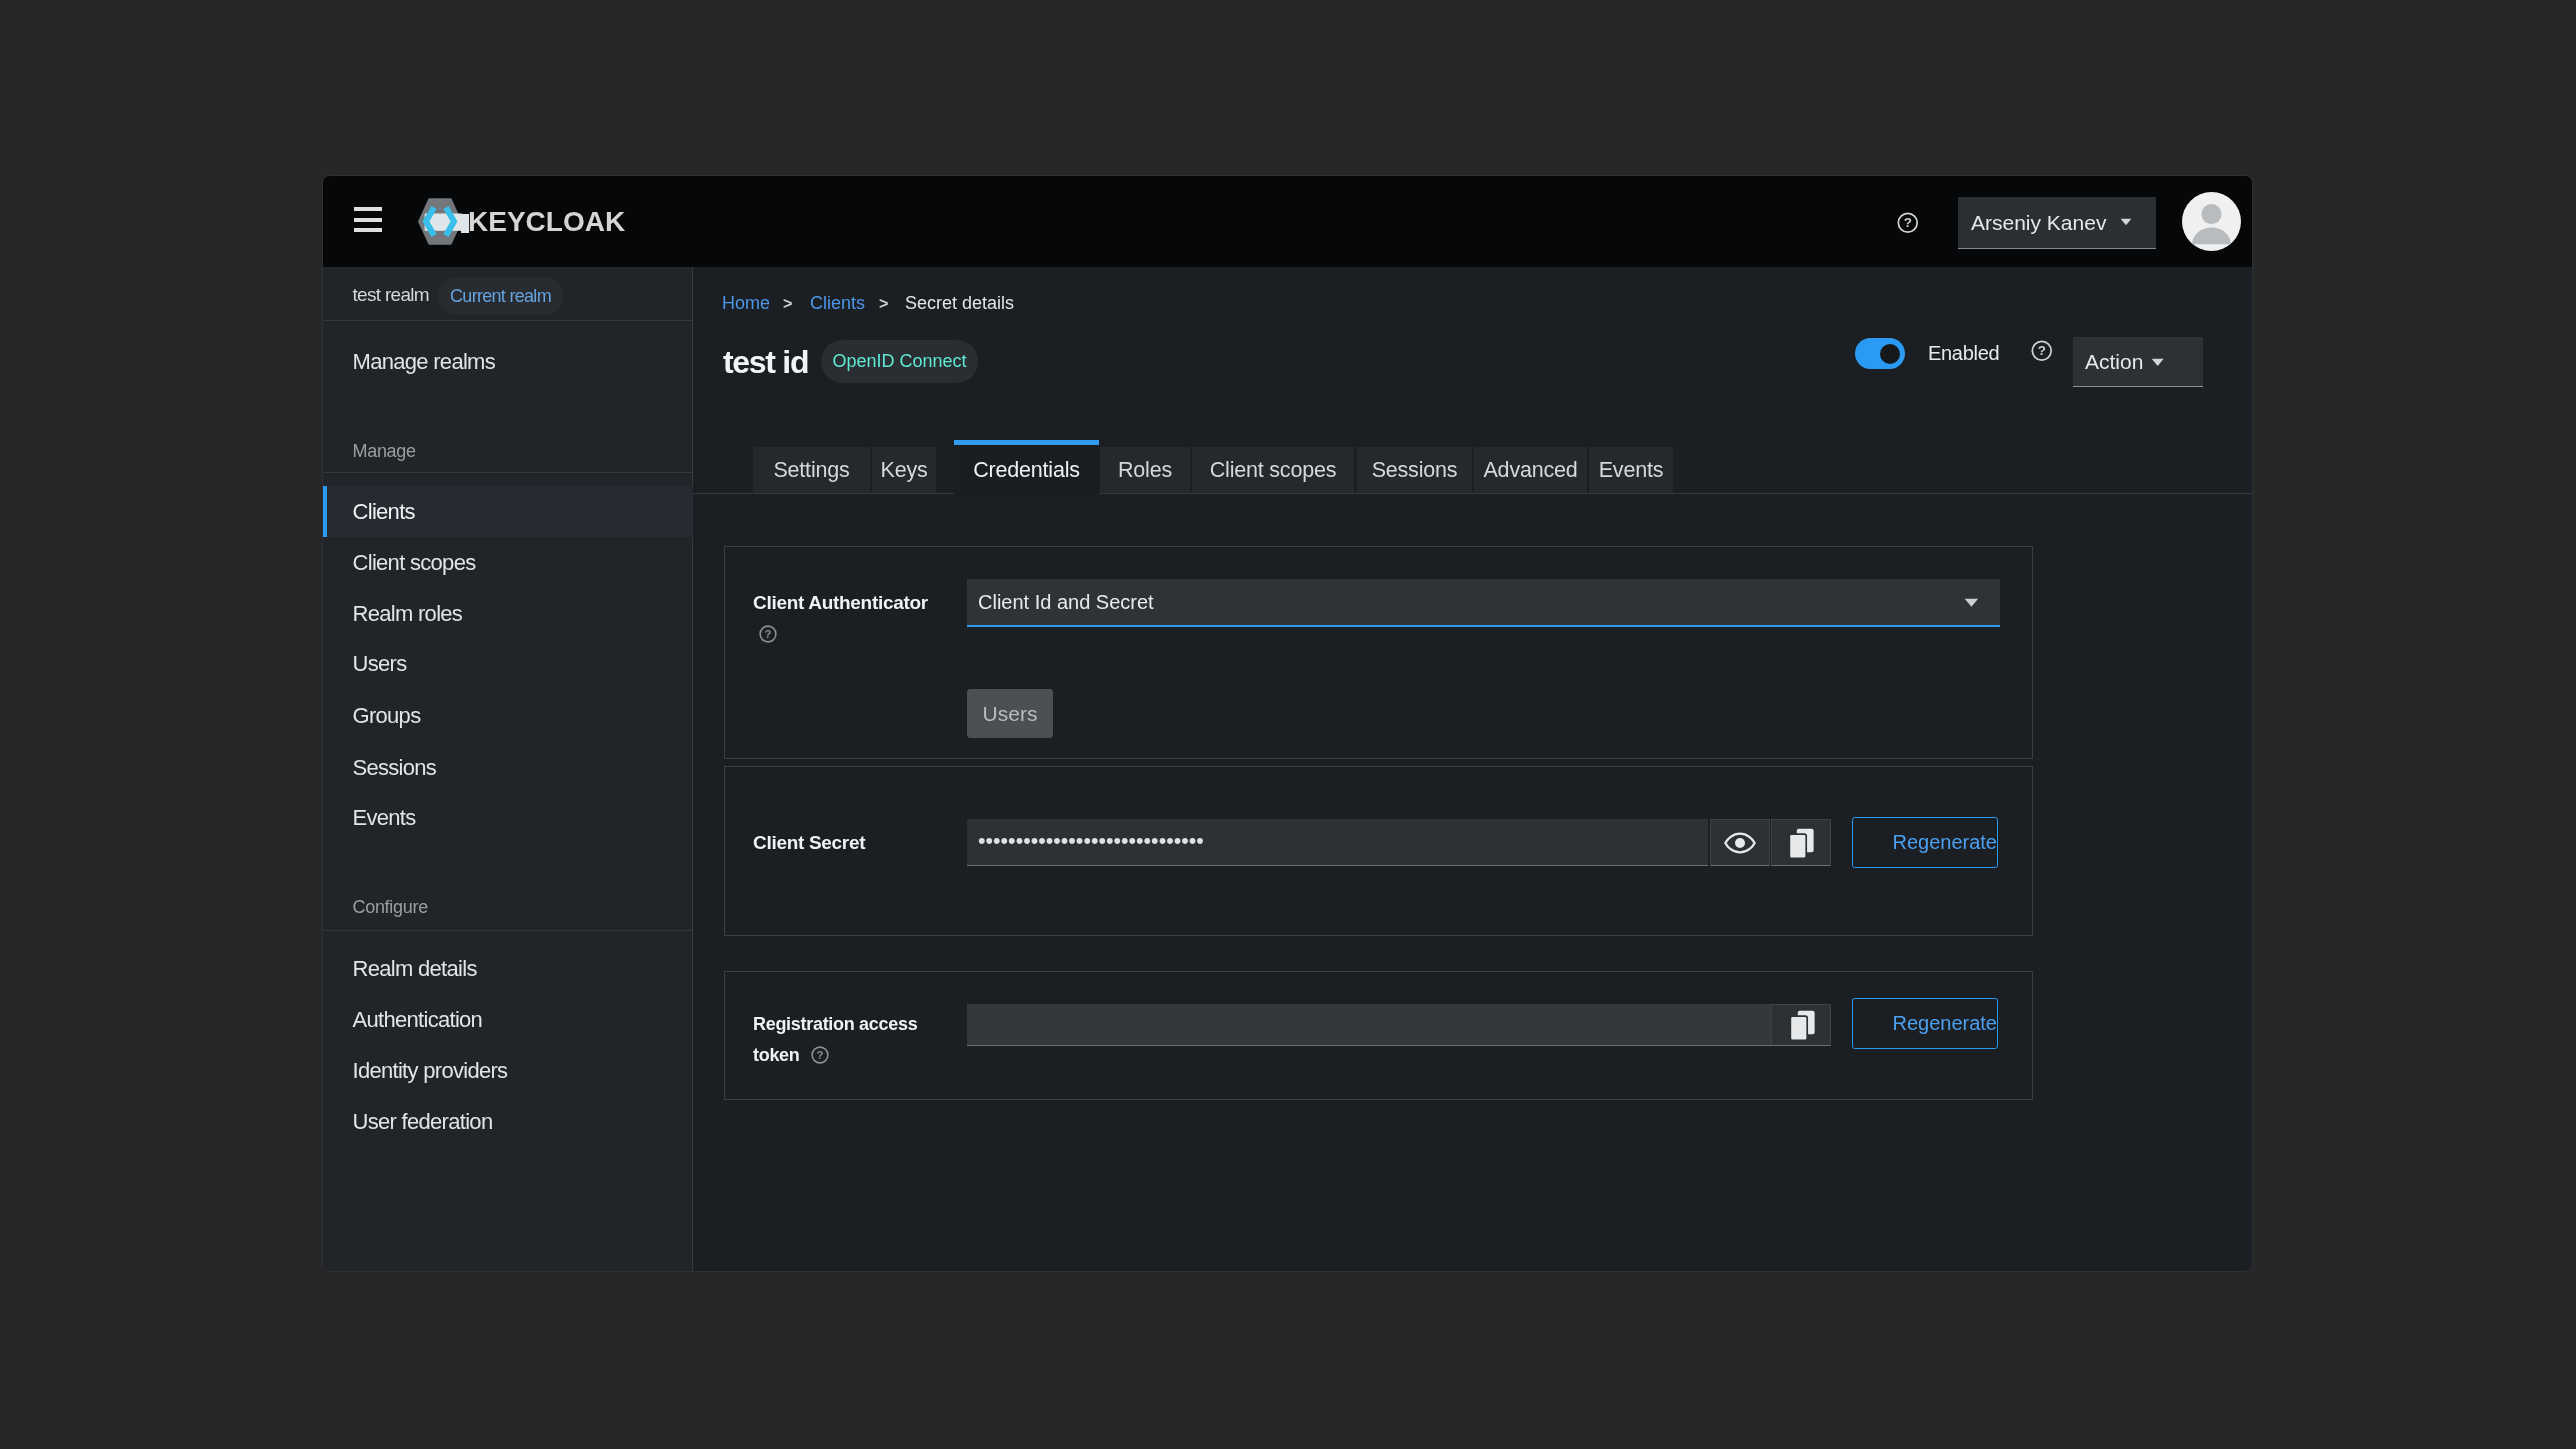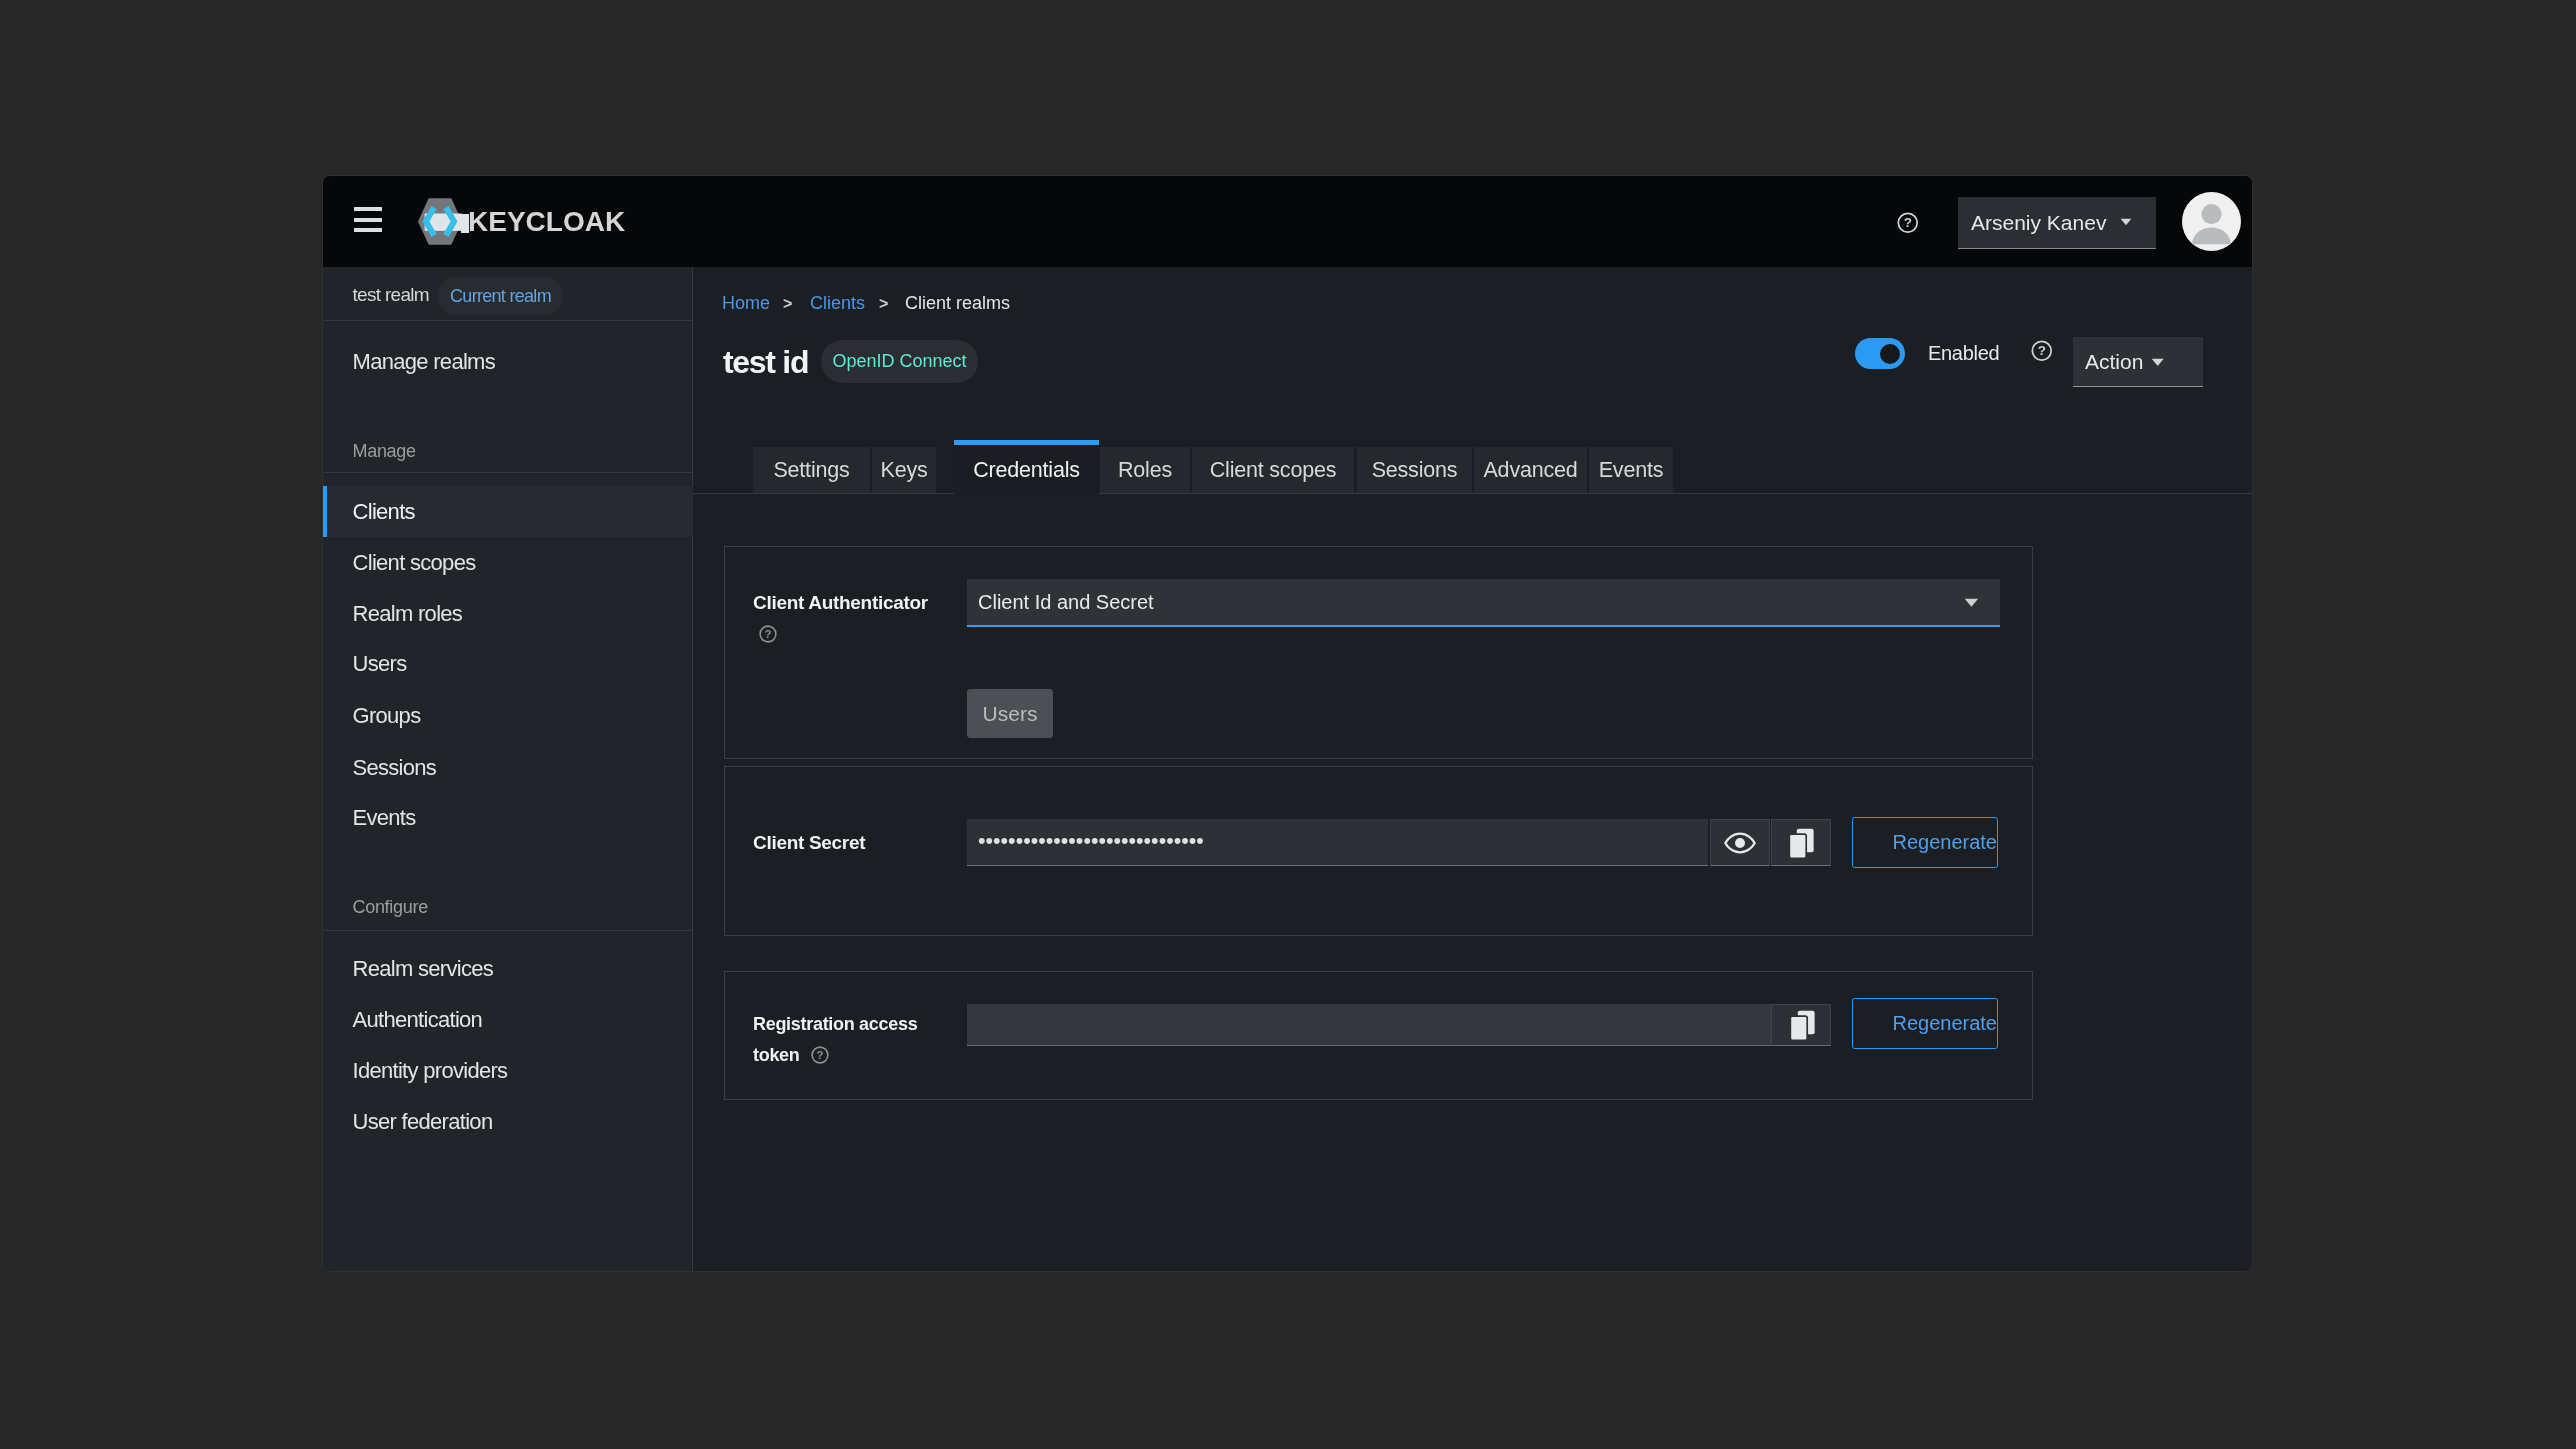--- a/index.html
+++ b/index.html
@@ -68,30 +68,30 @@
   <div class="abs" style="left:0;top:310px;width:370px;height:51px;background:#272b31;border-left:4.7px solid #2b9af3;box-sizing:border-box"></div>
   <div class="nav-item" style="top:310px;color:#f0f1f2">Clients</div>
   <div class="nav-item" style="top:361px">Client scopes</div>
   <div class="nav-item" style="top:412px">Realm roles</div>
   <div class="nav-item" style="top:462px">Users</div>
   <div class="nav-item" style="top:514px">Groups</div>
   <div class="nav-item" style="top:566px">Sessions</div>
   <div class="nav-item" style="top:616px">Events</div>
   <div class="nav-label" style="top:721px">Configure</div>
   <div class="sdiv" style="top:754px"></div>
-  <div class="nav-item" style="top:767px">Realm services</div>
+  <div class="nav-item" style="top:767px">Realm details</div>
   <div class="nav-item" style="top:818px">Authentication</div>
   <div class="nav-item" style="top:869px">Identity providers</div>
   <div class="nav-item" style="top:920px">User federation</div>
 
   <div class="crumb" style="left:399px;color:#4a97e9">Home</div>
   <div class="crumb" style="left:460px;font-size:16px;font-weight:bold;color:#cfd1d3">&gt;</div>
   <div class="crumb" style="left:487px;color:#4a97e9">Clients</div>
   <div class="crumb" style="left:556px;font-size:16px;font-weight:bold;color:#cfd1d3">&gt;</div>
-  <div class="crumb" style="left:582px;color:#e4e5e7">Client realms</div>
+  <div class="crumb" style="left:582px;color:#e4e5e7">Secret details</div>
 
   <div class="abs" style="left:400px;top:169px;height:35px;line-height:35px;font-size:32px;
        font-weight:bold;letter-spacing:-1.3px;color:#f2f3f4">test id</div>
   <div class="abs" style="left:498px;top:164px;width:157px;height:43px;border-radius:21.5px;background:#2a2d32"></div>
   <div class="abs" style="left:498px;top:164px;width:157px;height:43px;line-height:43px;font-size:18px;
        color:#5eead4;text-align:center">OpenID Connect</div>
 
 
   <div class="abs" style="left:1532px;top:162px;width:50px;height:31px;border-radius:15.4px;background:#2a9af2"></div>
   <div class="abs" style="left:1557px;top:168px;width:20px;height:20px;border-radius:50%;background:#16191c"></div>

